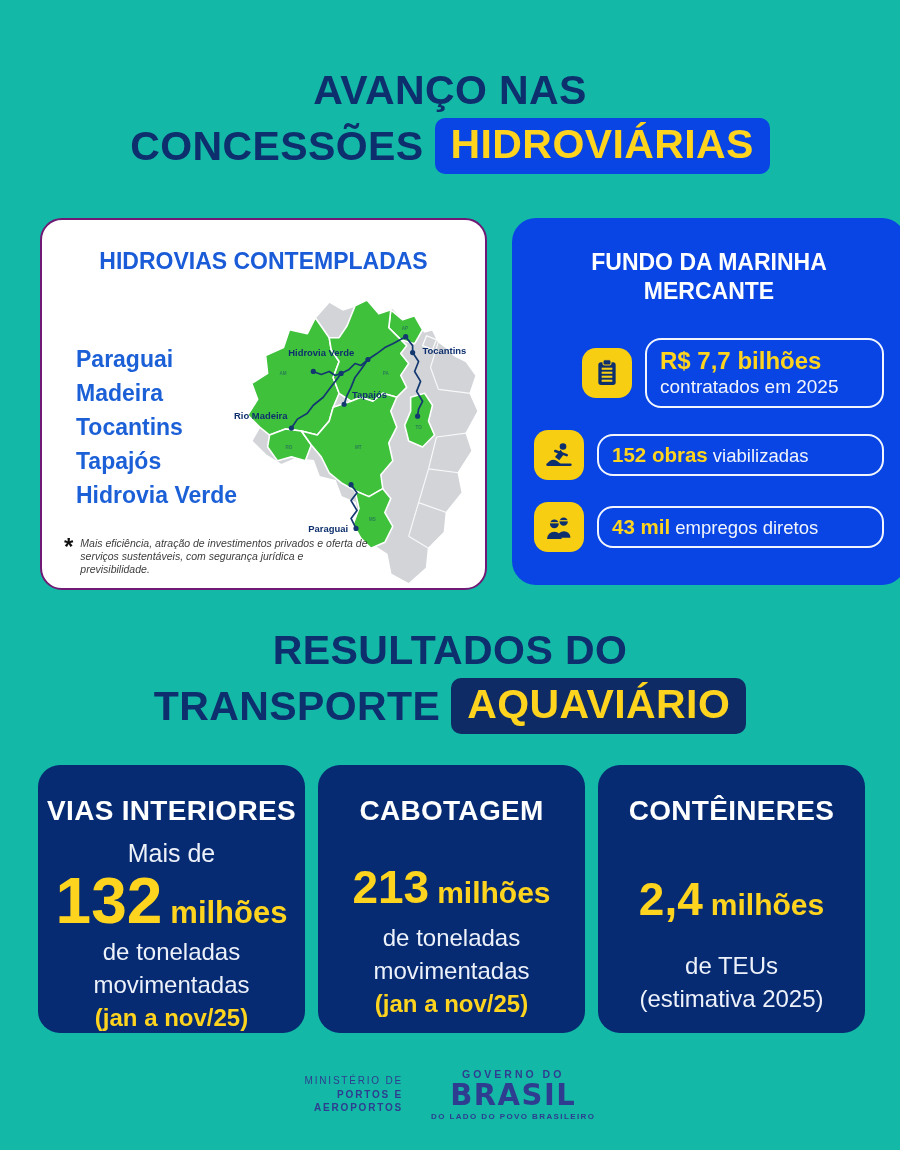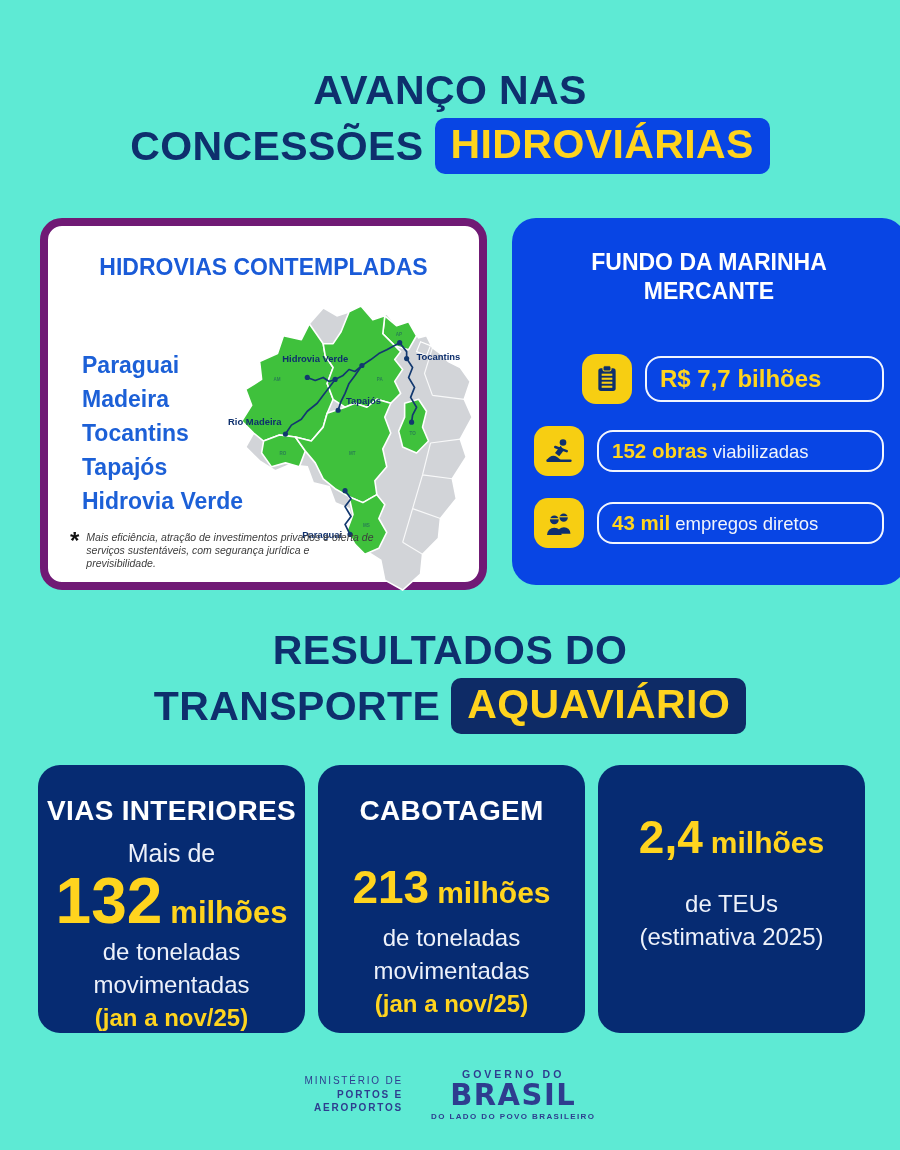--- a/index.html
+++ b/index.html
@@ -1,50 +1,50 @@
 <!DOCTYPE html>
 <html><head>
 <meta charset="utf-8">
 <style>
   html,body{margin:0;padding:0;background:#e9e9e7;}
-  .canvas{position:relative;width:900px;height:1150px;background:#5eead4;overflow:hidden;
+  .canvas{position:relative;width:900px;height:1150px;background:#14b8a6;overflow:hidden;
           font-family:"Liberation Sans",sans-serif;}
 
   
   .headline{position:absolute;left:0;right:0;text-align:center;color:#0e2f6d;
             font-weight:800;font-size:41px;letter-spacing:.4px;}
   .headline .row{display:flex;justify-content:center;align-items:center;height:56px;}
   .hl-chip{display:inline-block;margin-left:11px;padding:3px 16px 6px;border-radius:10px;
            font-weight:800;}
   .chip-blue{background:#0845e4;color:#ffd41e;}
   .chip-navy{background:#0e2b66;color:#ffd41e;}
 
   
   .hid-card{position:absolute;left:40px;top:218px;width:447px;height:372px;background:#ffffff;
-            border:8px solid #701a75;border-radius:22px;box-sizing:border-box;}
+            border:2px solid #701a75;border-radius:22px;box-sizing:border-box;}
   .hid-title{margin-top:28px;text-align:center;color:#1a5bd8;font-weight:800;font-size:23px;}
   .hid-list{position:absolute;left:34px;top:122px;color:#1c60d7;font-weight:700;
             font-size:23px;line-height:34px;}
   .hid-map{position:absolute;right:2px;top:70px;width:250px;height:298px;}
   .hid-note{position:absolute;left:22px;bottom:12px;width:305px;display:flex;gap:7px;}
   .hid-note .star{font-size:24px;font-weight:700;color:#111;line-height:20px;}
   .hid-note .txt{font-size:10.5px;font-style:italic;color:#3c3c3c;line-height:13px;}
 
   .map-label{font-size:9.5px;font-weight:800;fill:#0e2f6d;}
   .map-tag{font-size:4.6px;font-weight:700;fill:#0d2f6d;opacity:.45;}
   .river{fill:none;stroke:#12386f;stroke-width:1.7;stroke-linejoin:round;stroke-linecap:round;}
   .rdot{fill:#12386f;}
 
   
   .fmm-card{position:absolute;left:512px;top:218px;width:394px;height:367px;background:#0845e4;
             border-radius:24px;box-sizing:border-box;}
   .fmm-title{margin:30px 20px 0;text-align:center;color:#ffffff;font-weight:800;
              font-size:23px;line-height:29px;}
   .fmm-row{display:flex;align-items:center;margin:0 22px;gap:13px;}
-  .mt32{margin-top:48px;padding-left:48px;}.mt22{margin-top:22px;}
+  .mt32{margin-top:32px;padding-left:48px;}.mt22{margin-top:22px;}
   .fmm-icon{width:50px;height:50px;background:#f7ce12;border-radius:14px;flex:0 0 auto;
             display:flex;align-items:center;justify-content:center;}
   .fmm-pill{flex:1;border:2px solid rgba(255,255,255,.95);border-radius:16px;
             padding:7px 13px;white-space:nowrap;}
   .fmm-pill .hl{color:#ffd41e;font-weight:800;font-size:20.5px;}
   .fmm-pill .rest{color:#f2f5fc;font-weight:400;font-size:18.5px;}
   .pill-2l .hl{display:block;font-size:24px;line-height:28px;}
   .pill-2l .rest{display:block;font-size:19px;line-height:24px;}
 
   
@@ -181,20 +181,21 @@
           <g fill="#f7ce12">
             <rect x="8" y="8" width="8" height="1.6"></rect>
               <rect x="8" y="11" width="8" height="1.6"></rect>
             <rect x="8" y="14" width="8" height="1.6"></rect>
               <rect x="8" y="17" width="8" height="1.6"></rect>
           </g>
         </svg>
       </div>
       <div class="fmm-pill pill-2l">
         <span class="hl">R$ 7,7 bilhões</span>
+        <span class="rest">contratados em 2025</span>
       </div>
     </div>
 
     <div class="fmm-row mt22">
       <div class="fmm-icon">
         <svg width="32" height="32" viewBox="0 0 24 24">
           <g fill="#0e2f6d">
             <circle cx="15" cy="5.6" r="2.5"></circle>
             <path d="M13.2,8 L9,13.5 L12.2,16 L15.6,11.4 Z"></path>
             <rect x="8" y="9.6" width="11" height="1.9" rx=".9" transform="rotate(20 13.5 10.5)"></rect>
@@ -252,20 +253,21 @@
     <div class="res-title">CABOTAGEM</div>
     <div class="res-big res-big-sm mt36">
       <span class="num">213</span><span class="unit">milhões</span>
     </div>
     <div class="res-line" style="margin-top:10px;">de toneladas</div>
     <div class="res-line">movimentadas</div>
     <div class="res-period">(jan a nov/25)</div>
   </div>
 
   <div class="res-card res-3">
+    <div class="res-title">CONTÊINERES</div>
     <div class="res-big res-big-sm" style="margin-top:48px;">
       <span class="num">2,4</span><span class="unit">milhões</span>
     </div>
     <div class="res-line mt26">de TEUs</div>
     <div class="res-line">(estimativa 2025)</div>
   </div>
 
   <div class="footer">
     <div class="ministry">
       <div>MINISTÉRIO DE</div>

